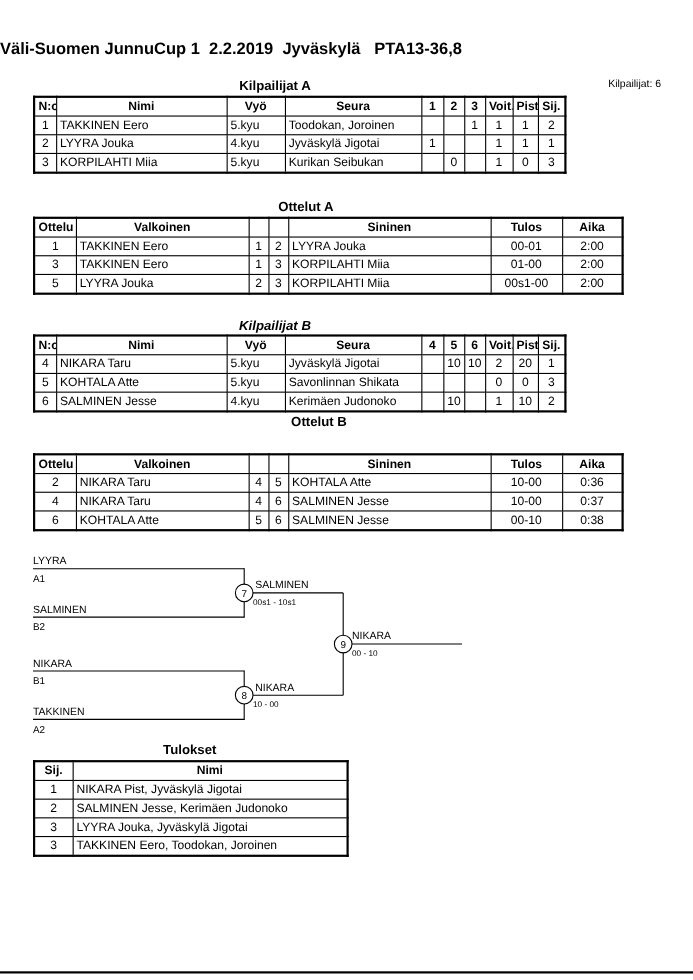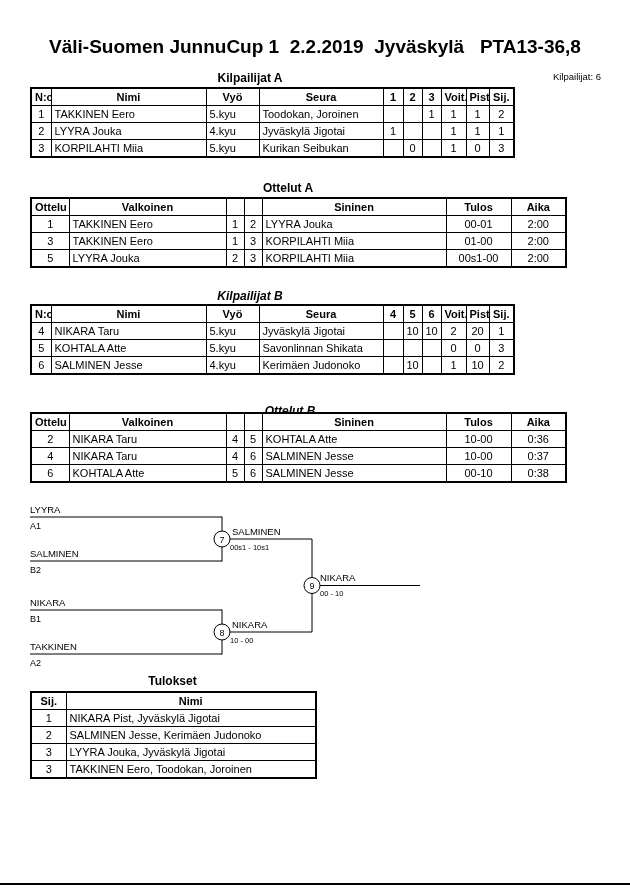--- a/index.html
+++ b/index.html
@@ -1,19 +1,19 @@
 <!DOCTYPE html>
 <html><head>
 <meta charset="utf-8">
 <style>
   html,body{margin:0;padding:0;background:#fff;}
   .page{position:relative;width:630px;height:891px;background:#fff;
         font-family:"Liberation Sans",sans-serif;color:#000;overflow:hidden;}
-  .main-title{position:absolute;top:36px;left:0;width:630px;text-align:center;
-              font-size:19px;font-weight:bold;white-space:pre;}
+  .main-title{position:absolute;top:36px;left:0;width:630px;
+              font-size:15px;font-weight:bold;white-space:pre;}
   .sec-title{position:absolute;font-size:12px;font-weight:bold;text-align:center;white-space:pre;}
   .count{position:absolute;top:71px;right:29px;font-size:9.5px;}
   table.tbl{position:absolute;border-collapse:collapse;table-layout:fixed;
             border:2px solid #000;background:#fff;font-size:11px;}
   table.tbl th,table.tbl td{border:1px solid #000;padding:0 3px;height:16px;
             overflow:hidden;white-space:nowrap;line-height:16px;}
   table.tbl th{font-weight:bold;text-align:center;}
   td.c{text-align:center;}
   td.l{text-align:left;}
   .bracket-svg{position:absolute;top:498px;left:0;}
@@ -88,21 +88,21 @@
       <td class="c"></td>
       <td class="c">0</td>
       <td class="c"></td>
       <td class="c">1</td>
       <td class="c">0</td>
       <td class="c">3</td>
     </tr>
   </tbody>
     </table>
 
-  <div class="sec-title" style="top:181px;left:28px;width:520px;">Ottelut A</div>
+  <div class="sec-title" style="top:181px;left:18px;width:520px;">Ottelut A</div>
 
   <table class="tbl" style="top:197px;left:30px;width:535px;">
     <colgroup>
       <col style="width:38px">
         <col style="width:157px">
         <col style="width:18px">
         <col style="width:18px">
       <col style="width:184px">
         <col style="width:65px">
         <col style="width:55px">
@@ -207,21 +207,21 @@
       <td class="c"></td>
       <td class="c">10</td>
       <td class="c"></td>
       <td class="c">1</td>
       <td class="c">10</td>
       <td class="c">2</td>
     </tr>
   </tbody>
     </table>
 
-  <div class="sec-title" style="top:404px;left:30px;width:520px;font-style:italic;">Ottelut B</div>
+  <div class="sec-title" style="top:376px;left:30px;width:520px;">Ottelut B</div>
 
   <table class="tbl" style="top:412px;left:30px;width:535px;">
     <colgroup>
       <col style="width:38px">
         <col style="width:157px">
         <col style="width:18px">
         <col style="width:18px">
       <col style="width:184px">
         <col style="width:65px">
         <col style="width:55px">

